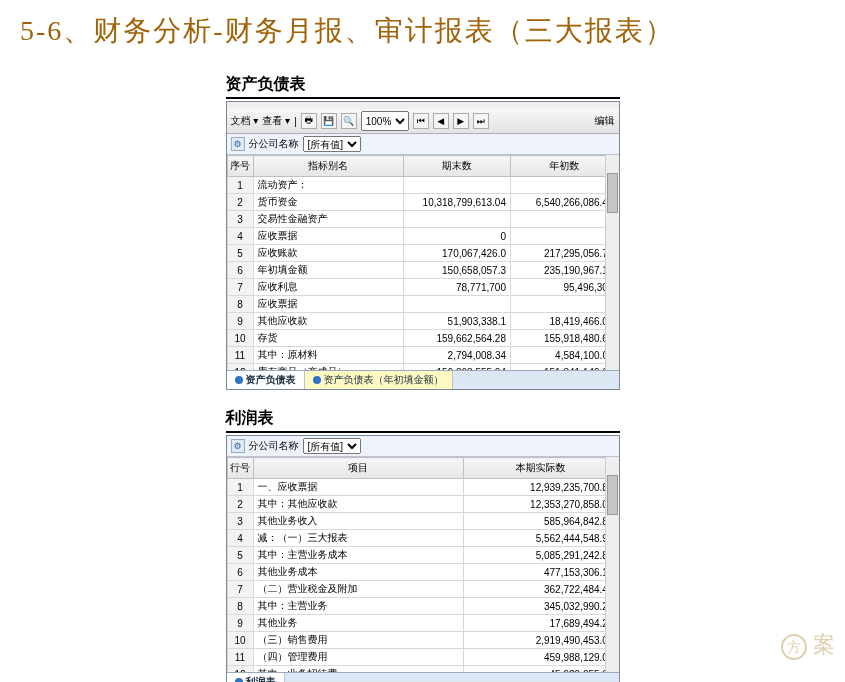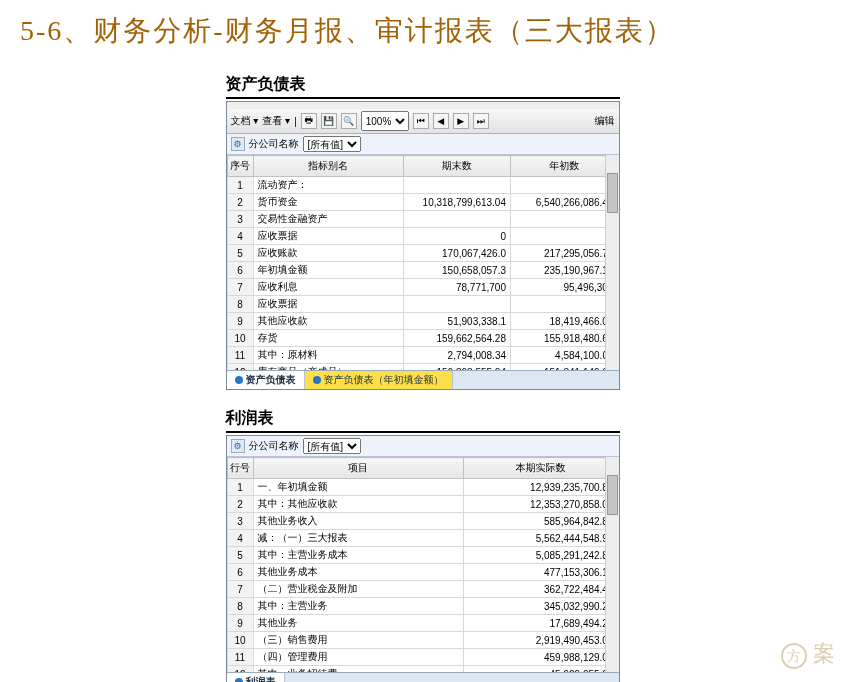--- a/index.html
+++ b/index.html
@@ -96,38 +96,38 @@
   table.data td.name { text-align:left; }
   .tabs {
     display:flex;
     background:#dde6f3;
     border-top:1px solid #9ab;
     font-size:10px;
   }
   .tabs .tab {
     padding:2px 8px;
     border-right:1px solid #b8c4d4;
-    background:#fde047;
+    background:#fef9c3;
     color:#234;
     display:flex;
     align-items:center;
     gap:3px;
   }
   .tabs .tab.active { background:#fff; font-weight:bold;}
   .tabs .tab .dot{width:8px;height:8px;border-radius:50%;background:#2b74c7;}
   .scrollbar-v {
     position:absolute;
     right:0;top:0;bottom:0;width:14px;
     background:#eee;border-left:1px solid #ccc;
   }
   .scrollbar-v .thumb{position:absolute;left:1px;right:1px;top:18px;height:40px;background:#c5c5c5;border:1px solid #999;}
   .watermark {
     position:fixed;
     right:10px;
-    bottom:13px;
+    bottom:22px;
     font-size:22px;
     color:#bfa86a;
     font-family:"SimHei",sans-serif;
     opacity:0.55;
     pointer-events:none;
   }
   .watermark .circ{display:inline-block;width:26px;height:26px;border:2px solid #bfa86a;border-radius:50%;text-align:center;line-height:22px;font-size:14px;margin-right:6px;}
 </style>
 </head>
 <body>
@@ -285,21 +285,21 @@
           <thead>
               <tr>
             <th>行号</th>
             <th>项目</th>
             <th>本期实际数</th>
           </tr>
             </thead>
           <tbody id="profit-body">
               <tr>
                 <td class="rn">1</td>
-                <td class="name">一、年初填金额</td>
+                <td class="name">一、应收票据</td>
                 <td class="num">12,939,235,700.85</td>
               </tr>
               <tr>
                 <td class="rn">2</td>
                 <td class="name">  其中：其他应收款</td>
                 <td class="num">12,353,270,858.04</td>
               </tr>
               <tr>
                 <td class="rn">3</td>
                 <td class="name">        其他业务收入</td>

